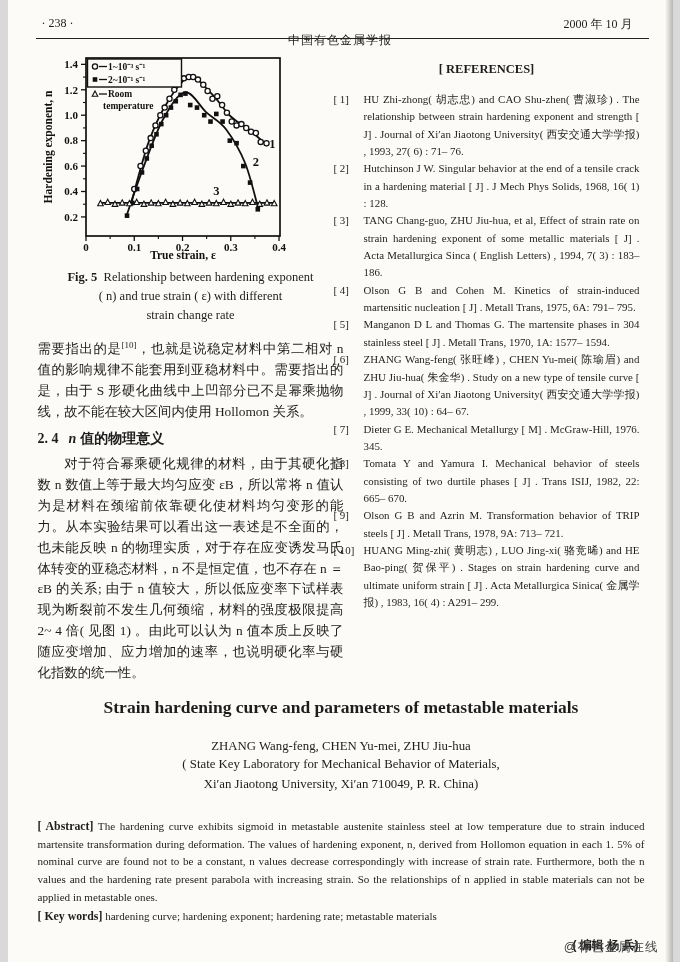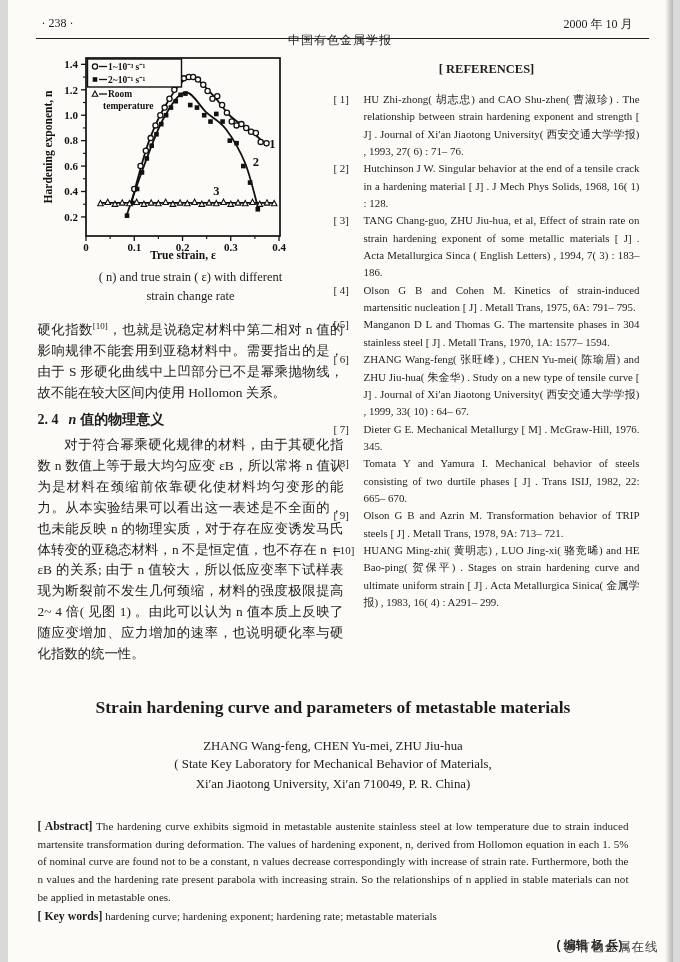--- a/index.html
+++ b/index.html
@@ -33,21 +33,21 @@
   .p2 { text-indent:2em; }
   .sec-h { font-weight:bold; font-size:14px; margin:5px 0 4px 0; font-family:"Liberation Sans", sans-serif; }
   .sec-h .num { margin-right:10px; font-family:"Liberation Serif", serif; }
   .sec-h .var { font-style:italic; font-family:"Liberation Serif", serif; }
 
   .ref-h { text-align:center; font-weight:bold; font-size:12.5px; margin:0 0 14px 0; }
   .ref-item { display:flex; font-size:10.9px; line-height:17.35px; text-align:justify; }
   .ref-item .no { flex:0 0 26px; }
   .ref-item .tx { flex:1; padding-left:4px; }
 
-  .bottom { position:absolute; left:30px; right:44px; top:697px; }
+  .bottom { position:absolute; left:30px; right:28px; top:697px; }
   .ptitle { text-align:center; font-weight:bold; font-size:17.5px; margin:0; }
   .pauthors { text-align:center; font-size:12.8px; margin-top:21px; }
   .paffil { text-align:center; font-size:12.8px; line-height:20px; margin-top:0; }
   .abs { margin-top:24px; font-size:11.1px; line-height:17.7px; text-align:justify; }
   .abs b, .kw b { font-size:11.8px; }
   .kwrow { display:flex; justify-content:space-between; margin-top:2px; font-size:11.1px; }
   .kw { }
   .editor { font-weight:bold; white-space:nowrap; padding-right:6px; font-family:"Liberation Sans", sans-serif; font-size:12px;margin-top:28px; }
 
   .watermark { position:absolute; right:14px; bottom:6px; font-size:12.5px;
@@ -196,25 +196,28 @@
           <text x="68" y="21.8" font-size="9.5" font-weight="bold" text-anchor="start">1~10⁻³ s⁻¹</text>
           <rect x="52.7" y="29.2" width="4.6" height="4.6" fill="#111"></rect>
           <line x1="59" y1="31.5" x2="67" y2="31.5" stroke="#111" stroke-width="1.3"></line>
           <text x="68" y="34.8" font-size="9.5" font-weight="bold" text-anchor="start">2~10⁻¹ s⁻¹</text>
           <path d="M55,42.9L57.8,48.2L52.2,48.2Z" fill="#fff" stroke="#111" stroke-width="1.1"></path>
           <line x1="59" y1="46" x2="67" y2="46" stroke="#111" stroke-width="1.3"></line>
           <text x="68" y="49.3" font-size="9.5" font-weight="bold" text-anchor="start">Room</text>
           <text x="63" y="60.5" font-size="9.5" font-weight="bold" text-anchor="start">temperature</text>
         </svg>
     </div>
+    <div class="cap">
+      <b>Fig. 5</b>&nbsp;&nbsp;<span>Relationship between hardening exponent</span>
+    </div>
     <div class="cap">( n)  and true strain ( ε)  with different</div>
     <div class="cap">strain change rate</div>
 
     <div class="bodytext">
-      <p><span>硬化指数</span><sup>[10]</sup><span>，也就是说稳定材料中第二相对 n 值的影响规律不能套用到亚稳材料中。需要指出的是，由于 S 形硬化曲线中上凹部分已不是幂乘抛物线，故不能在较大区间内使用 Hollomon 关系。</span></p>
+      <p><span>需要指出的是</span><sup>[10]</sup><span>，也就是说稳定材料中第二相对 n 值的影响规律不能套用到亚稳材料中。需要指出的是，由于 S 形硬化曲线中上凹部分已不是幂乘抛物线，故不能在较大区间内使用 Hollomon 关系。</span></p>
       <div class="sec-h">
         <span class="num">2. 4</span><span class="var">n</span><span> 值的物理意义</span>
       </div>
       <p class="p2">对于符合幂乘硬化规律的材料，由于其硬化指数 n 数值上等于最大均匀应变 εB，所以常将 n 值认为是材料在颈缩前依靠硬化使材料均匀变形的能力。从本实验结果可以看出这一表述是不全面的，也未能反映 n 的物理实质，对于存在应变诱发马氏体转变的亚稳态材料，n 不是恒定值，也不存在 n ＝ εB 的关系; 由于 n 值较大，所以低应变率下试样表现为断裂前不发生几何颈缩，材料的强度极限提高 2~ 4 倍( 见图 1) 。由此可以认为 n 值本质上反映了随应变增加、应力增加的速率，也说明硬化率与硬化指数的统一性。</p>
     </div>
   </div>
 
   <div class="col-right">
     <div class="ref-h">[ REFERENCES]</div>
     <div>

